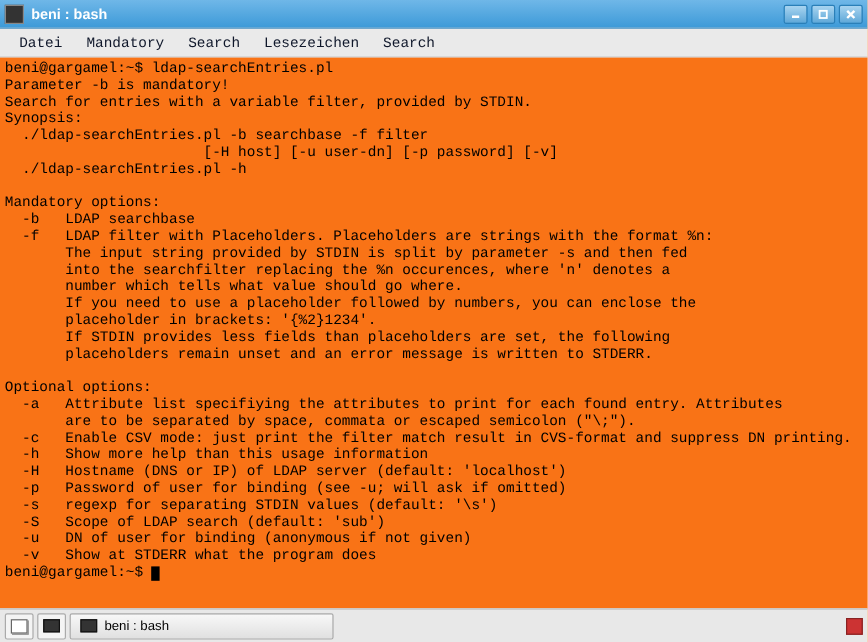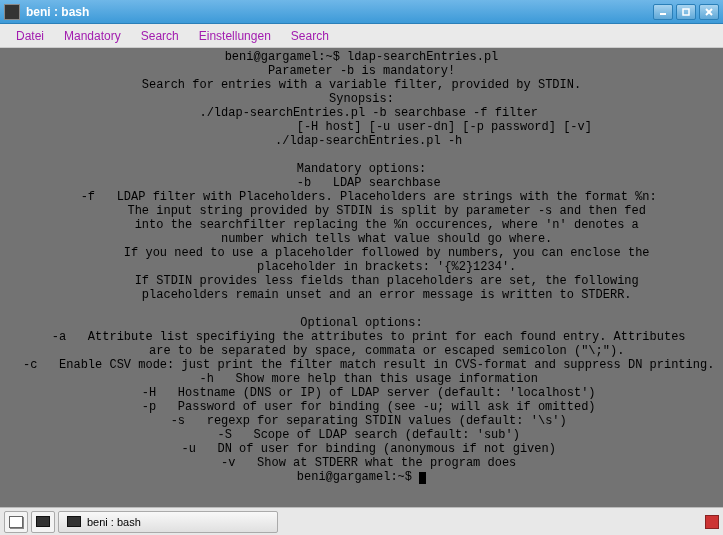--- a/index.html
+++ b/index.html
@@ -56,34 +56,34 @@
   background: #eaeaea;
   height: 24px;
   display: flex;
   align-items: center;
   padding: 0 6px;
   border-bottom: 1px solid #ccc;
 }
 .menu-item {
   padding: 3px 10px;
   font-size: 12px;
-  color: #a21caf;
-  cursor: pointer;
+  color: #0f172a;
+  cursor: pointer;
+  font-family: Liberation Mono, monospace;
 }
 .terminal {
   flex: 1;
-  background: #737373;
+  background: #f97316;
   padding: 2px 4px;
   font-family: "Courier New", monospace;
   font-size: 12px;
   line-height: 14px;
   color: #000;
   white-space: pre;
   overflow: hidden;
-  text-align: center;
 }
 .cursor-block {
   display: inline-block;
   width: 7px;
   height: 12px;
   background: #000;
   vertical-align: text-bottom;
 }
 .taskbar {
   height: 28px;
@@ -179,21 +179,21 @@
           <line x1="8" y1="2" x2="2" y2="8" stroke="#fff" stroke-width="2"></line>
         </svg>
     </div>
   </div>
 </div>
 
 <div class="menubar">
   <span class="menu-item">Datei</span>
   <span class="menu-item">Mandatory</span>
   <span class="menu-item">Search</span>
-  <span class="menu-item">Einstellungen</span>
+  <span class="menu-item">Lesezeichen</span>
   <span class="menu-item">Search</span>
 </div>
 
 <div class="terminal"><span><span>beni@gargamel:~$ </span><span>ldap-searchEntries.pl</span></span>
 <span>Parameter -b is mandatory!</span>
 <span>Search for entries with a variable filter, provided by STDIN.</span>
 <span>Synopsis:</span>
 <span>  ./ldap-searchEntries.pl -b searchbase -f filter</span>
 <span>                       [-H host] [-u user-dn] [-p password] [-v]</span>
 <span>  ./ldap-searchEntries.pl -h</span>

